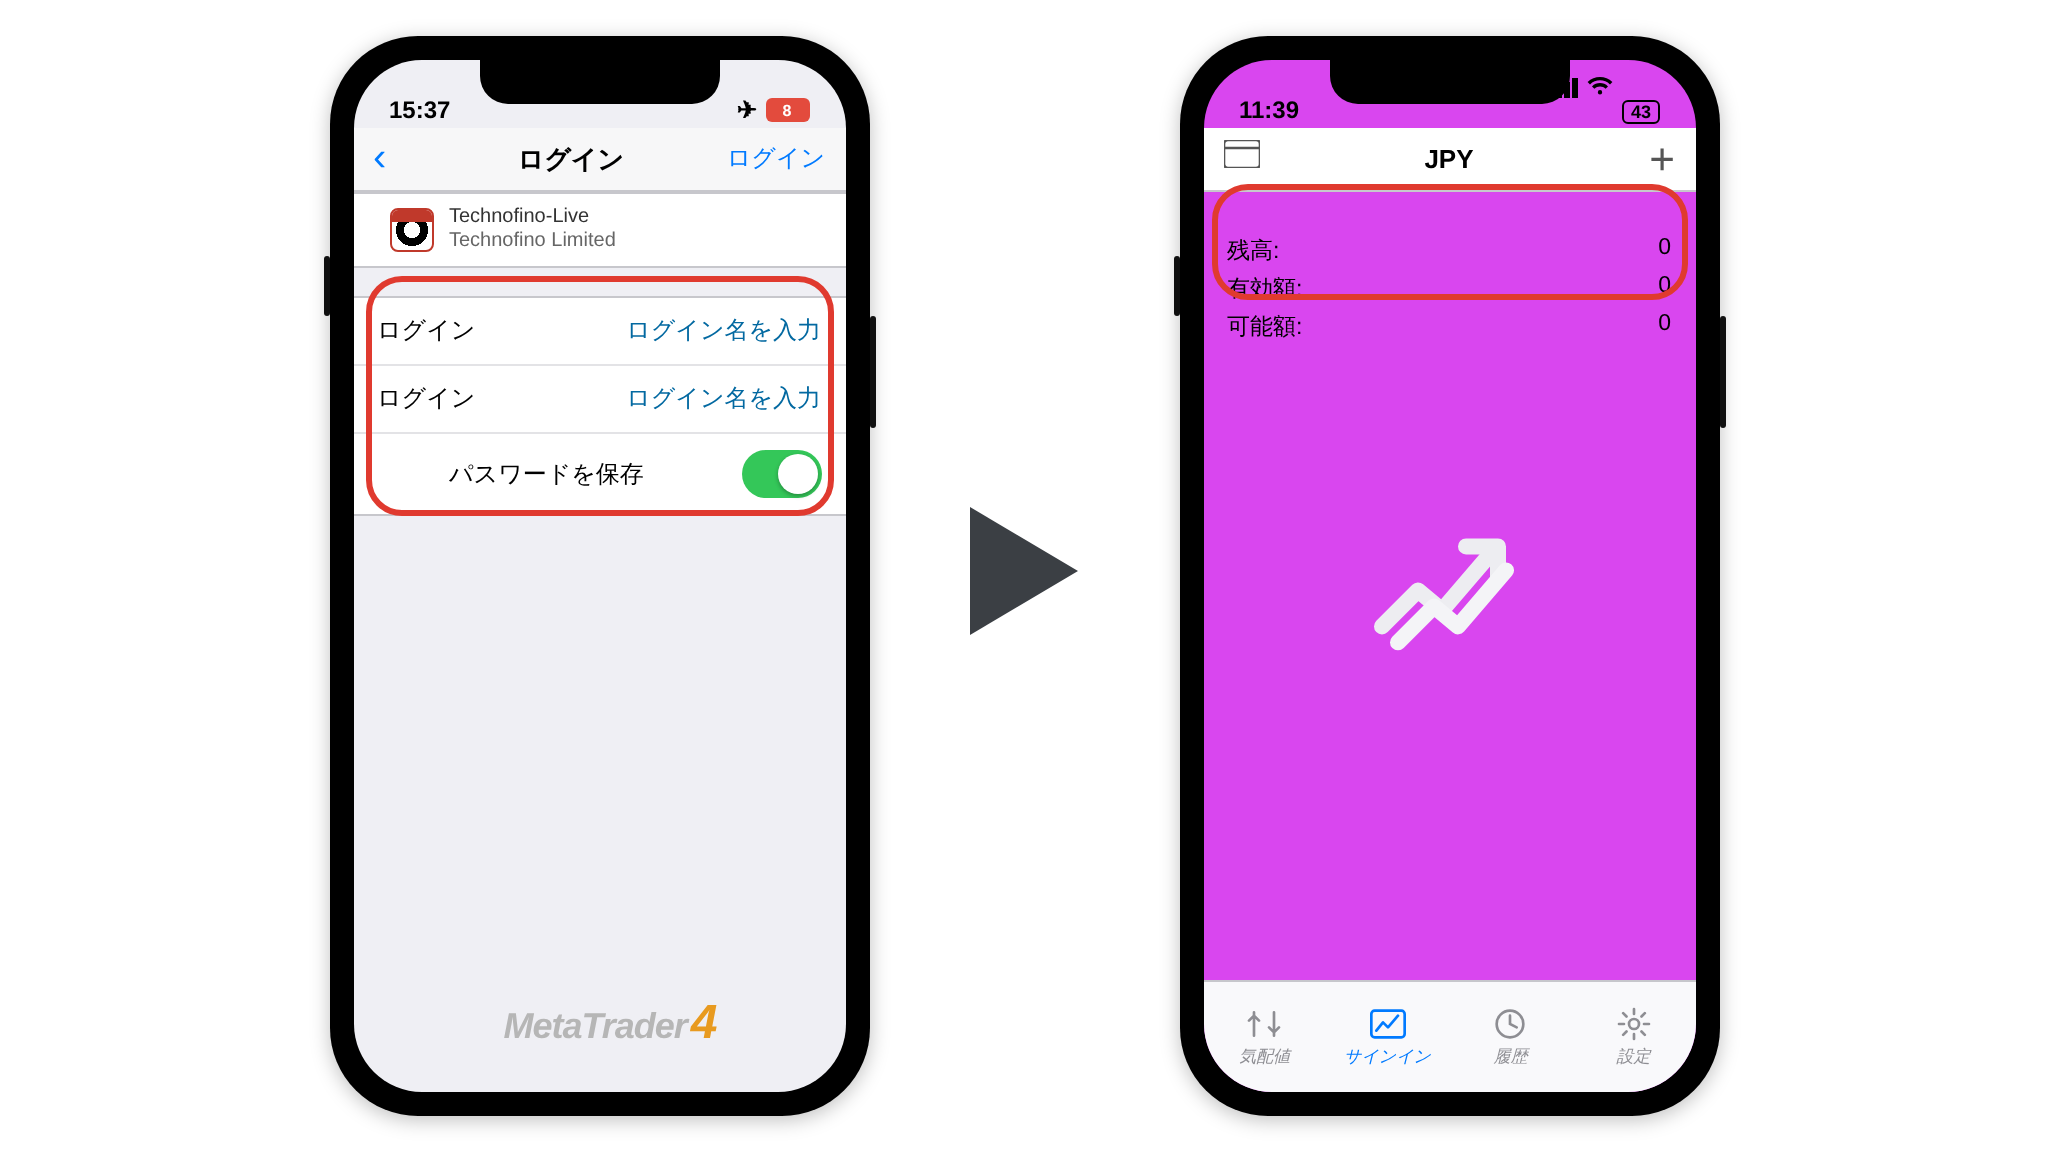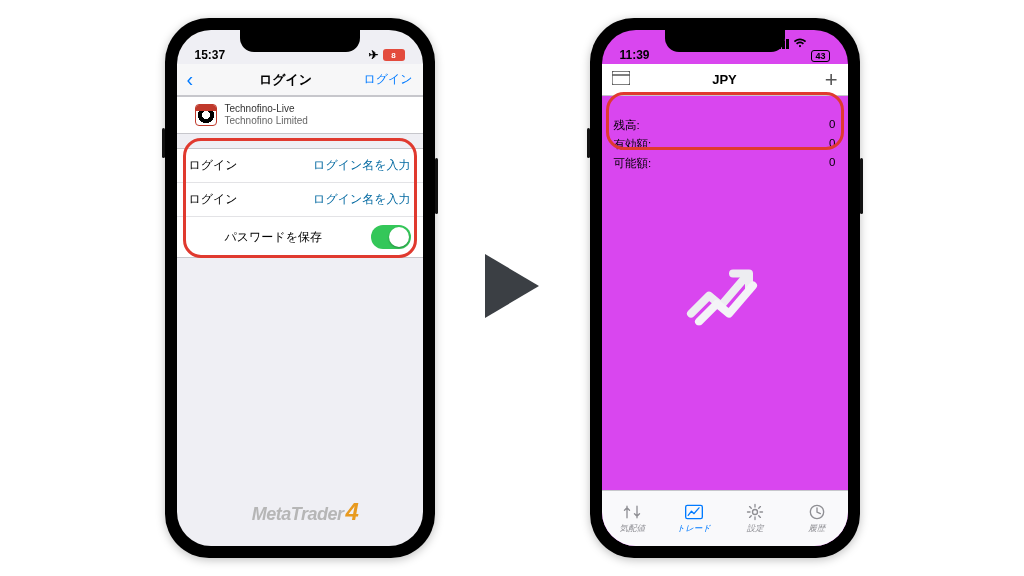--- a/index.html
+++ b/index.html
@@ -283,34 +283,34 @@
           <svg viewBox="0 0 24 20">
               <path d="M6 3v14M6 5l-3 3M6 5l3 3 M18 17V3M18 15l-3-3M18 15l3-3" stroke="currentColor" stroke-width="1.6" fill="none" stroke-linecap="round"></path>
             </svg>
           <span>気配値</span>
         </div>
         <div class="tab active">
           <svg viewBox="0 0 24 20">
               <rect x="2" y="2" width="20" height="16" rx="2" fill="none" stroke="currentColor" stroke-width="1.6"></rect>
               <path d="M5 14l4-5 3 3 6-7" fill="none" stroke="currentColor" stroke-width="1.6" stroke-linecap="round" stroke-linejoin="round"></path>
             </svg>
-          <span>トレード</span>
+          <span>サインイン</span>
+        </div>
+        <div class="tab">
+          <svg viewBox="0 0 24 20">
+              <circle cx="12" cy="10" r="8" fill="none" stroke="currentColor" stroke-width="1.6"></circle>
+              <path d="M12 5v5l4 2" stroke="currentColor" stroke-width="1.6" fill="none" stroke-linecap="round"></path>
+            </svg>
+          <span>履歴</span>
         </div>
         <div class="tab">
           <svg viewBox="0 0 24 20">
               <circle cx="12" cy="10" r="3" fill="none" stroke="currentColor" stroke-width="1.6"></circle>
               <path d="M12 1v3M12 16v3M3 10h3M18 10h3M5.5 3.5l2 2M16.5 14.5l2 2M18.5 3.5l-2 2M7.5 14.5l-2 2" stroke="currentColor" stroke-width="1.6" stroke-linecap="round"></path>
             </svg>
           <span>設定</span>
         </div>
-        <div class="tab">
-          <svg viewBox="0 0 24 20">
-              <circle cx="12" cy="10" r="8" fill="none" stroke="currentColor" stroke-width="1.6"></circle>
-              <path d="M12 5v5l4 2" stroke="currentColor" stroke-width="1.6" fill="none" stroke-linecap="round"></path>
-            </svg>
-          <span>履歴</span>
-        </div>
       </div>
 
     </div>
   </div>
 
 </div>
 
 </body></html>

